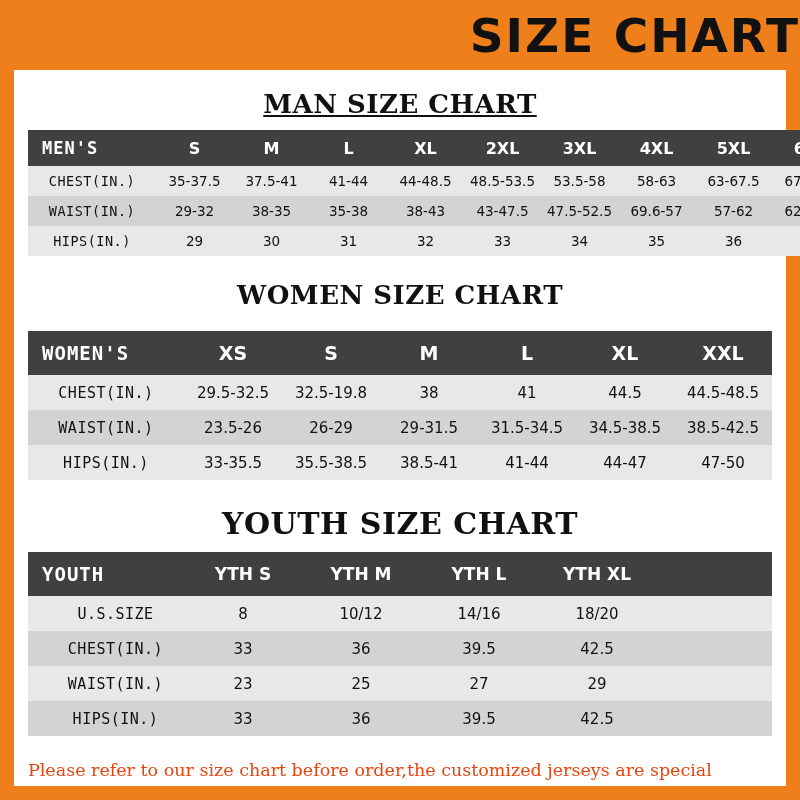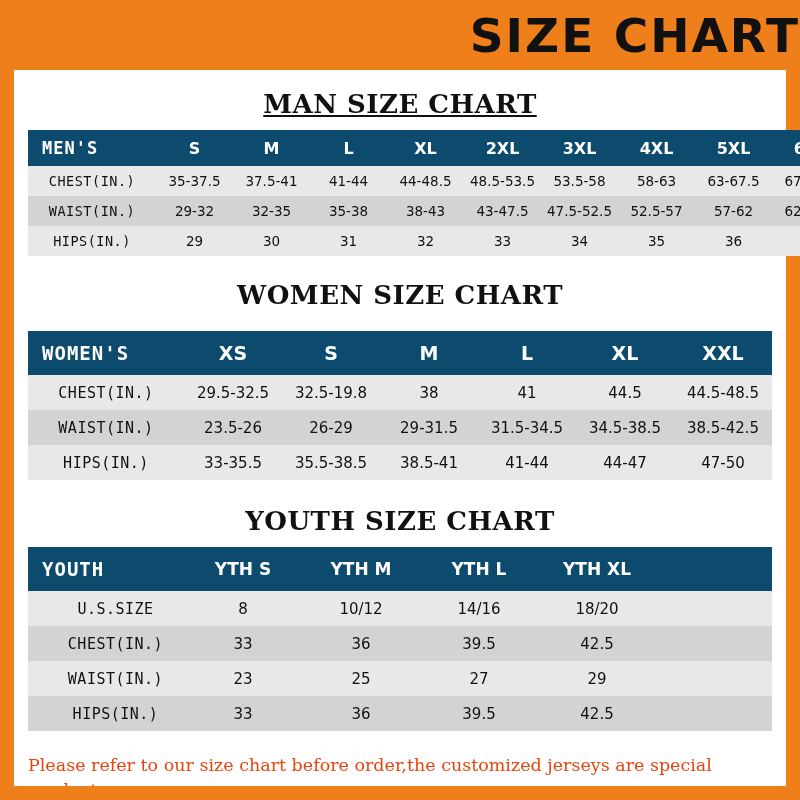--- a/index.html
+++ b/index.html
@@ -43,34 +43,34 @@
   }
   .section-title {
     text-align: center;
     font-family: "DejaVu Serif", serif;
     font-weight: bold;
     color: #111111;
     letter-spacing: 0.5px;
   }
   .st-man { font-size: 26px; margin: 19px 0 11px; text-decoration: underline; }
   .st-women { font-size: 26px; margin: 24px 0 21px; }
-  .st-youth { font-size: 26px; margin: 26px 0 11px; }
+  .st-youth { font-size: 30px; margin: 26px 0 11px; }
 
   table.size-table {
     border-collapse: collapse;
     width: 744px;
     margin: 0 auto;
     table-layout: fixed;
   }
   table.size-table td, table.size-table th {
     text-align: center;
     vertical-align: middle;
   }
   .hdr-row th {
-    background: #0c4a6e;
+    background: #404040;
     color: #ffffff;
     font-family: "DejaVu Sans Mono", monospace;
     font-weight: bold;
   }
   .hdr-row th.firstcol {
     text-align: left;
     padding-left: 14px;
     font-size: 17px;
     letter-spacing: 1px;
   }
@@ -176,26 +176,26 @@
         <td>44-48.5</td>
         <td>48.5-53.5</td>
         <td>53.5-58</td>
         <td>58-63</td>
         <td>63-67.5</td>
         <td>67.5-72</td>
       </tr>
       <tr class="data-row row-dark">
         <td class="firstcol">WAIST(IN.)</td>
         <td>29-32</td>
-        <td>32-35</td>
+        <td>38-35</td>
         <td>35-38</td>
         <td>38-43</td>
         <td>43-47.5</td>
         <td>47.5-52.5</td>
-        <td>52.5-57</td>
+        <td>69.6-57</td>
         <td>57-62</td>
         <td>62-66.5</td>
       </tr>
       <tr class="data-row row-light">
         <td class="firstcol">HIPS(IN.)</td>
         <td>29</td>
         <td>30</td>
         <td>31</td>
         <td>32</td>
         <td>33</td>

